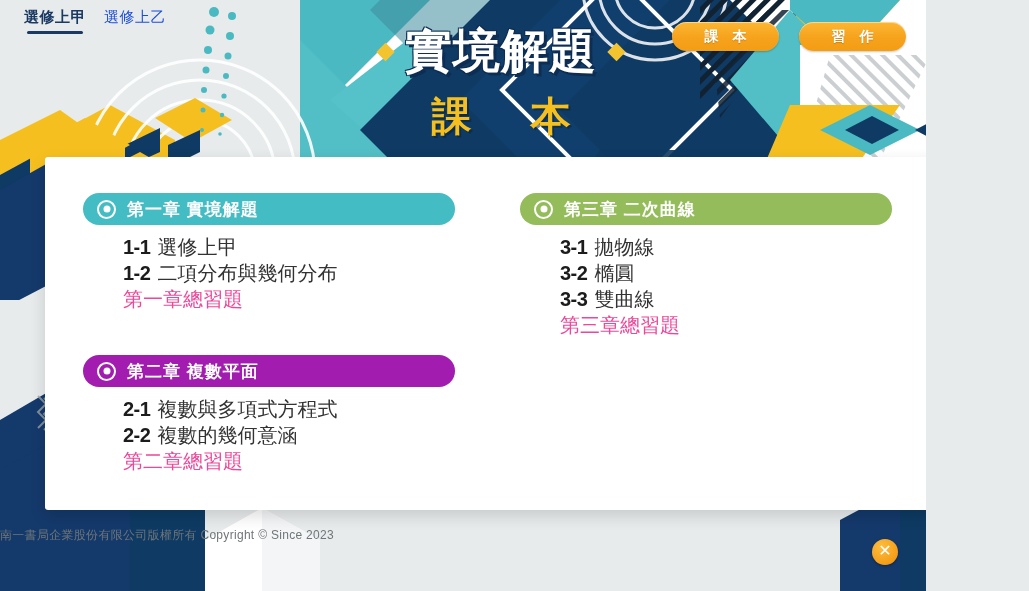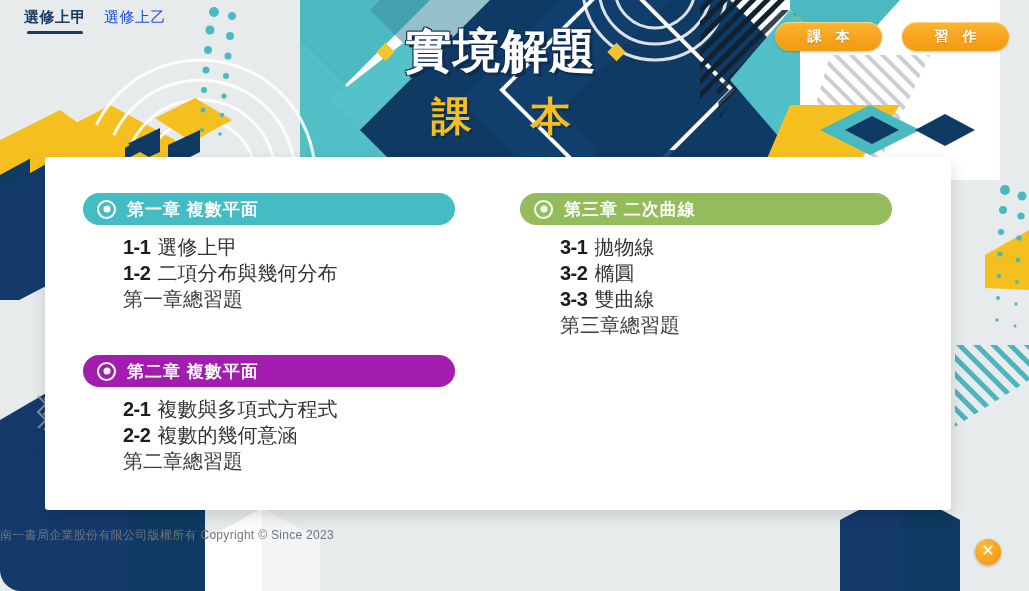--- a/index.html
+++ b/index.html
@@ -4,24 +4,23 @@
 <style>
   * { box-sizing: border-box; margin: 0; padding: 0; }
   html, body {
     width: 1029px; height: 591px;
     overflow: hidden;
     font-family: "Liberation Sans", "DejaVu Sans", sans-serif;
     background: #e8ebec;
   }
   #app {
     position: relative;
-    width: 1029px; height: 591px;
+    width: 926px; height: 591px;
     background: #e8ebec;
     overflow: hidden;
-    border-radius: 21px;
   }
 
   
   .bg { position: absolute; inset: 0; overflow: hidden; }
   .bg svg { position: absolute; top: 0; left: 0; }
 
   
   .tabs {
     position: absolute; left: 24px; top: 6px;
     display: flex; gap: 18px; align-items: flex-start;
@@ -160,21 +159,21 @@
     white-space: nowrap;
   }
   .item-num {
     font-weight: bold;
     color: #1c1c1c;
     margin-right: 7px;
     letter-spacing: -0.5px;
   }
   .item-label { color: #333333; }
   .item.no-num { padding-left: 0; }
-  .item.no-num .item-label { color: #404040; }
+  .item.no-num .item-label { color: #ec4899; }
 
   
   .footer {
     position: absolute; left: 0; right: 0; top: 527px;
     text-align: left;
     font-size: 12px;
     color: #6f7579;
     letter-spacing: 0.3px;
     z-index: 28;
   }
@@ -370,21 +369,21 @@
     <div class="banner-sub">課 本</div>
   </div>
 
   <div class="panel">
 
     <div class="col col-left">
 
       <div class="chapter">
         <div class="chapter-head teal">
           <span class="target-icon"></span>
-          <span class="chapter-title">第一章 複數平面</span>
+          <span class="chapter-title">第一章 實境解題</span>
         </div>
         <div class="chapter-items">
           <div class="item">
             <span class="item-num">1-1</span>
             <span class="item-label">選修上甲</span>
           </div>
           <div class="item">
             <span class="item-num">1-2</span>
             <span class="item-label">二項分布與幾何分布</span>
           </div>

